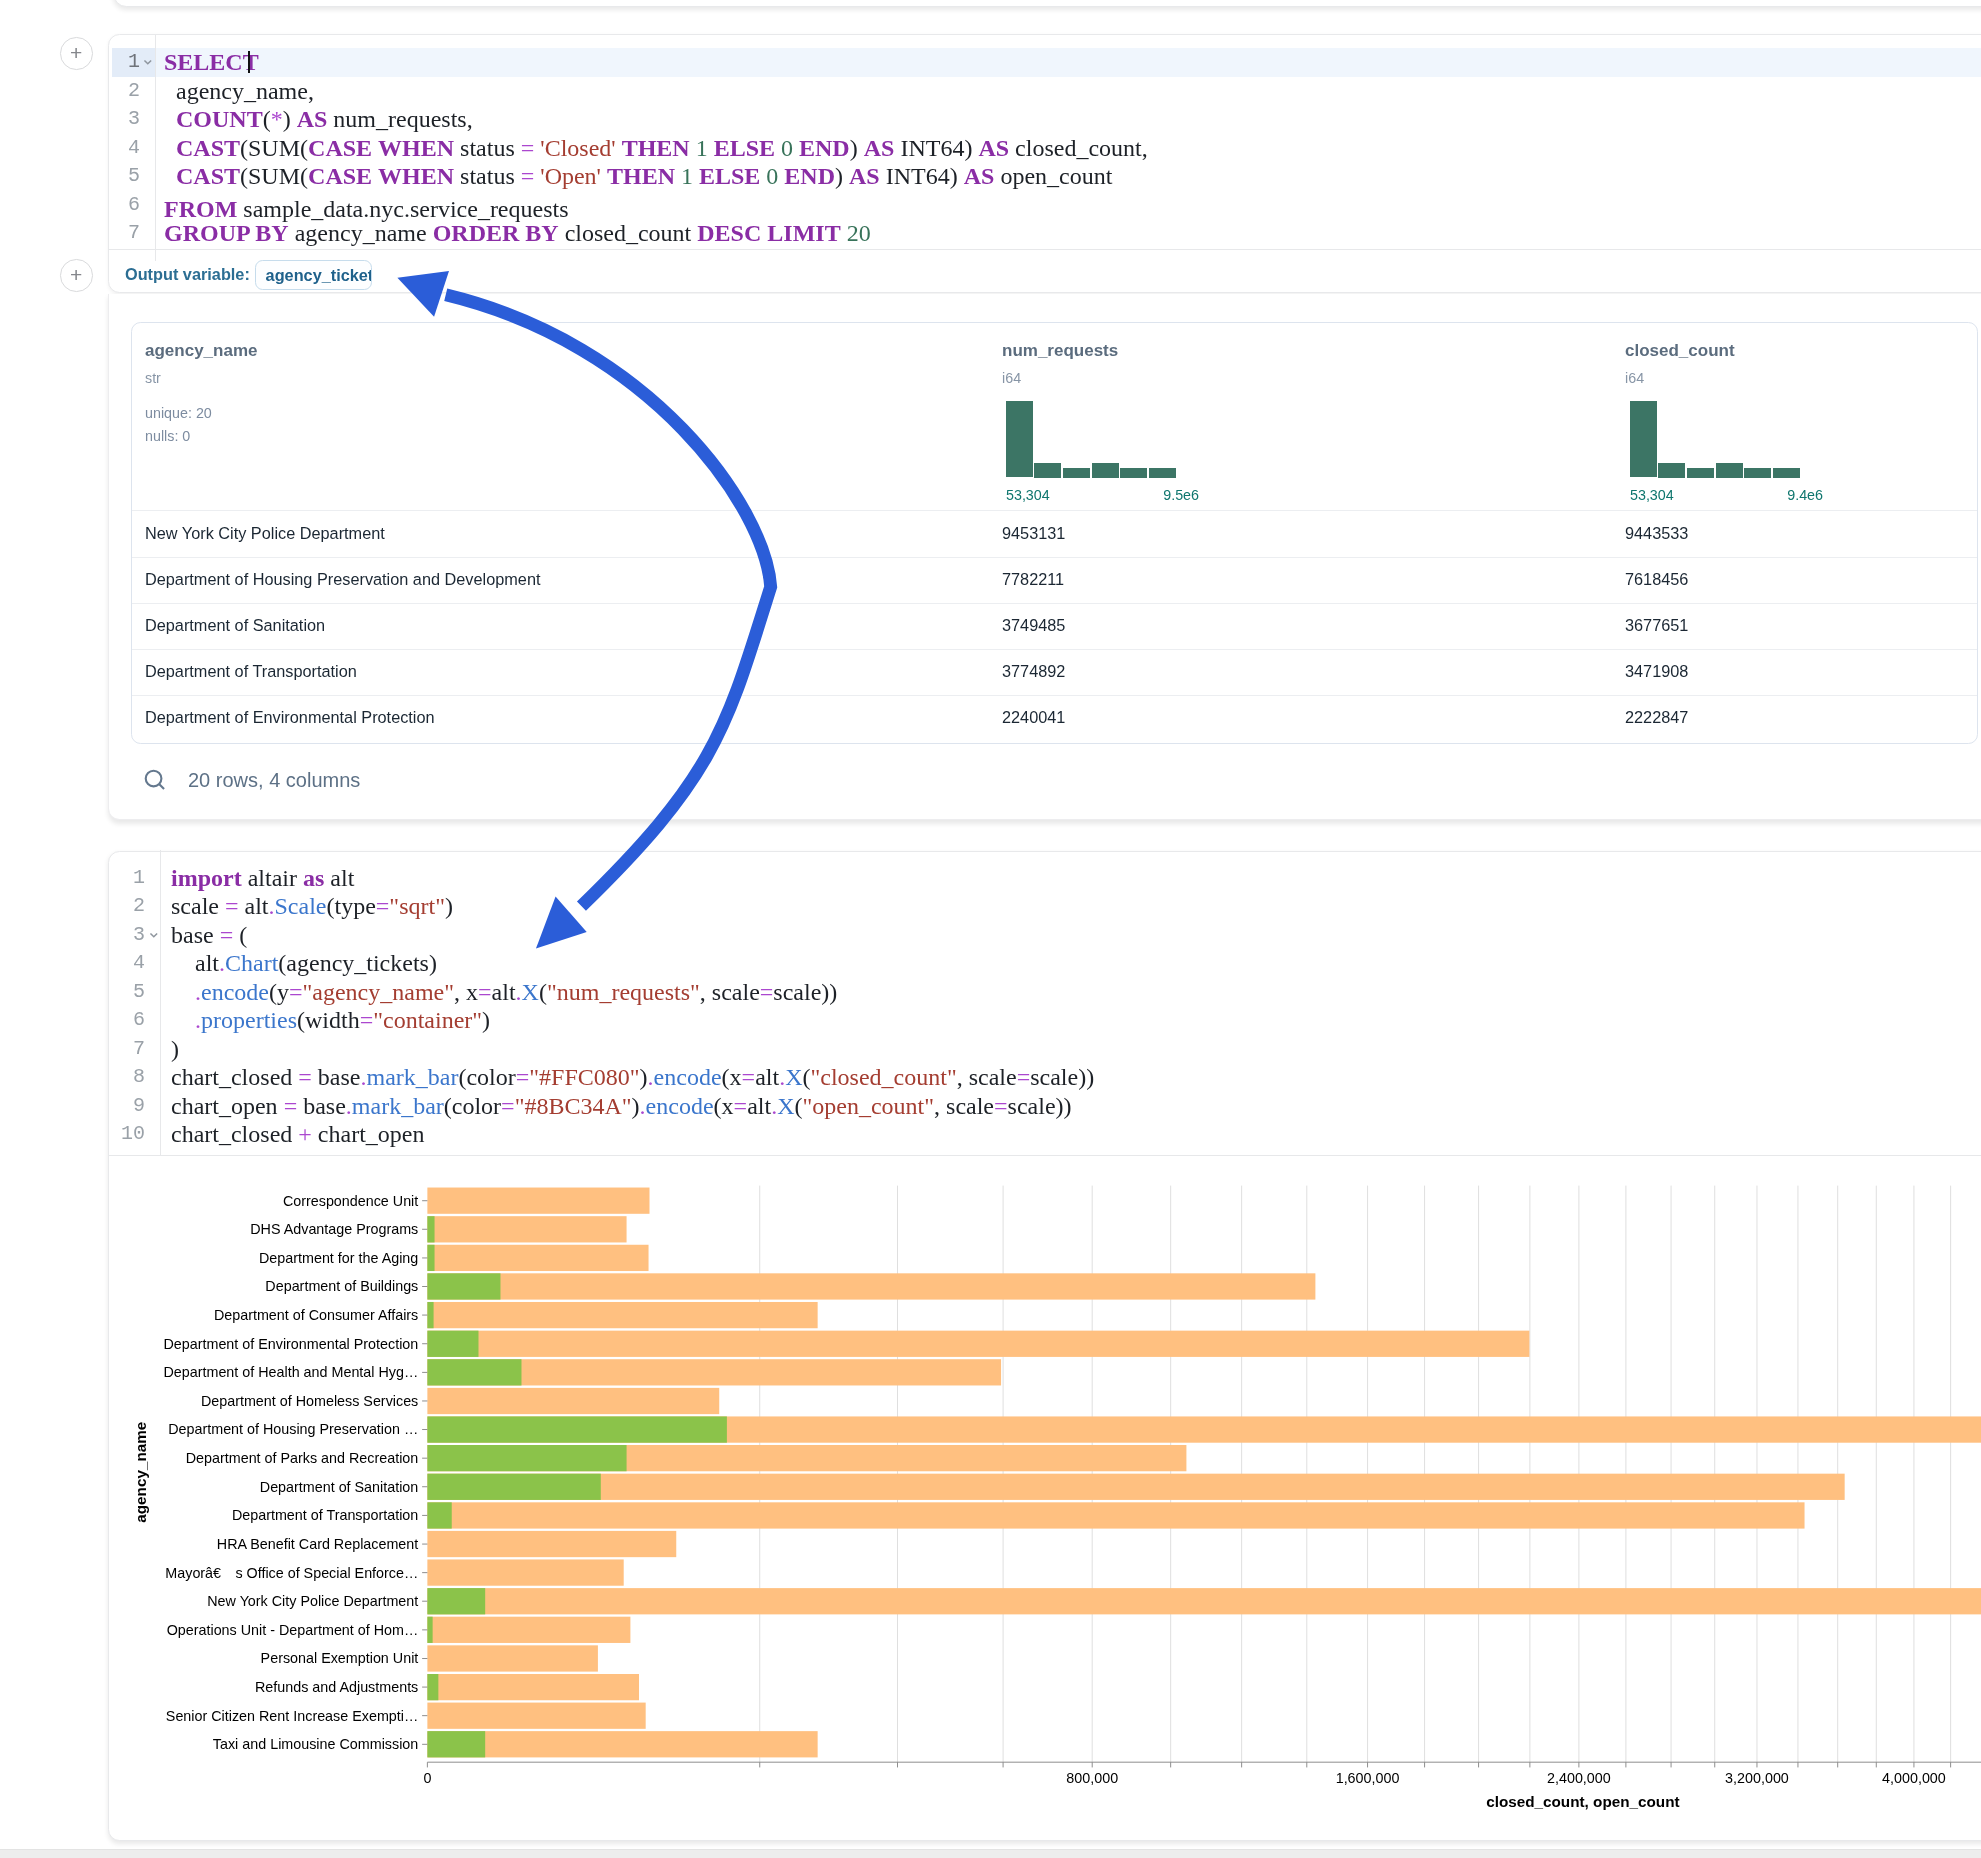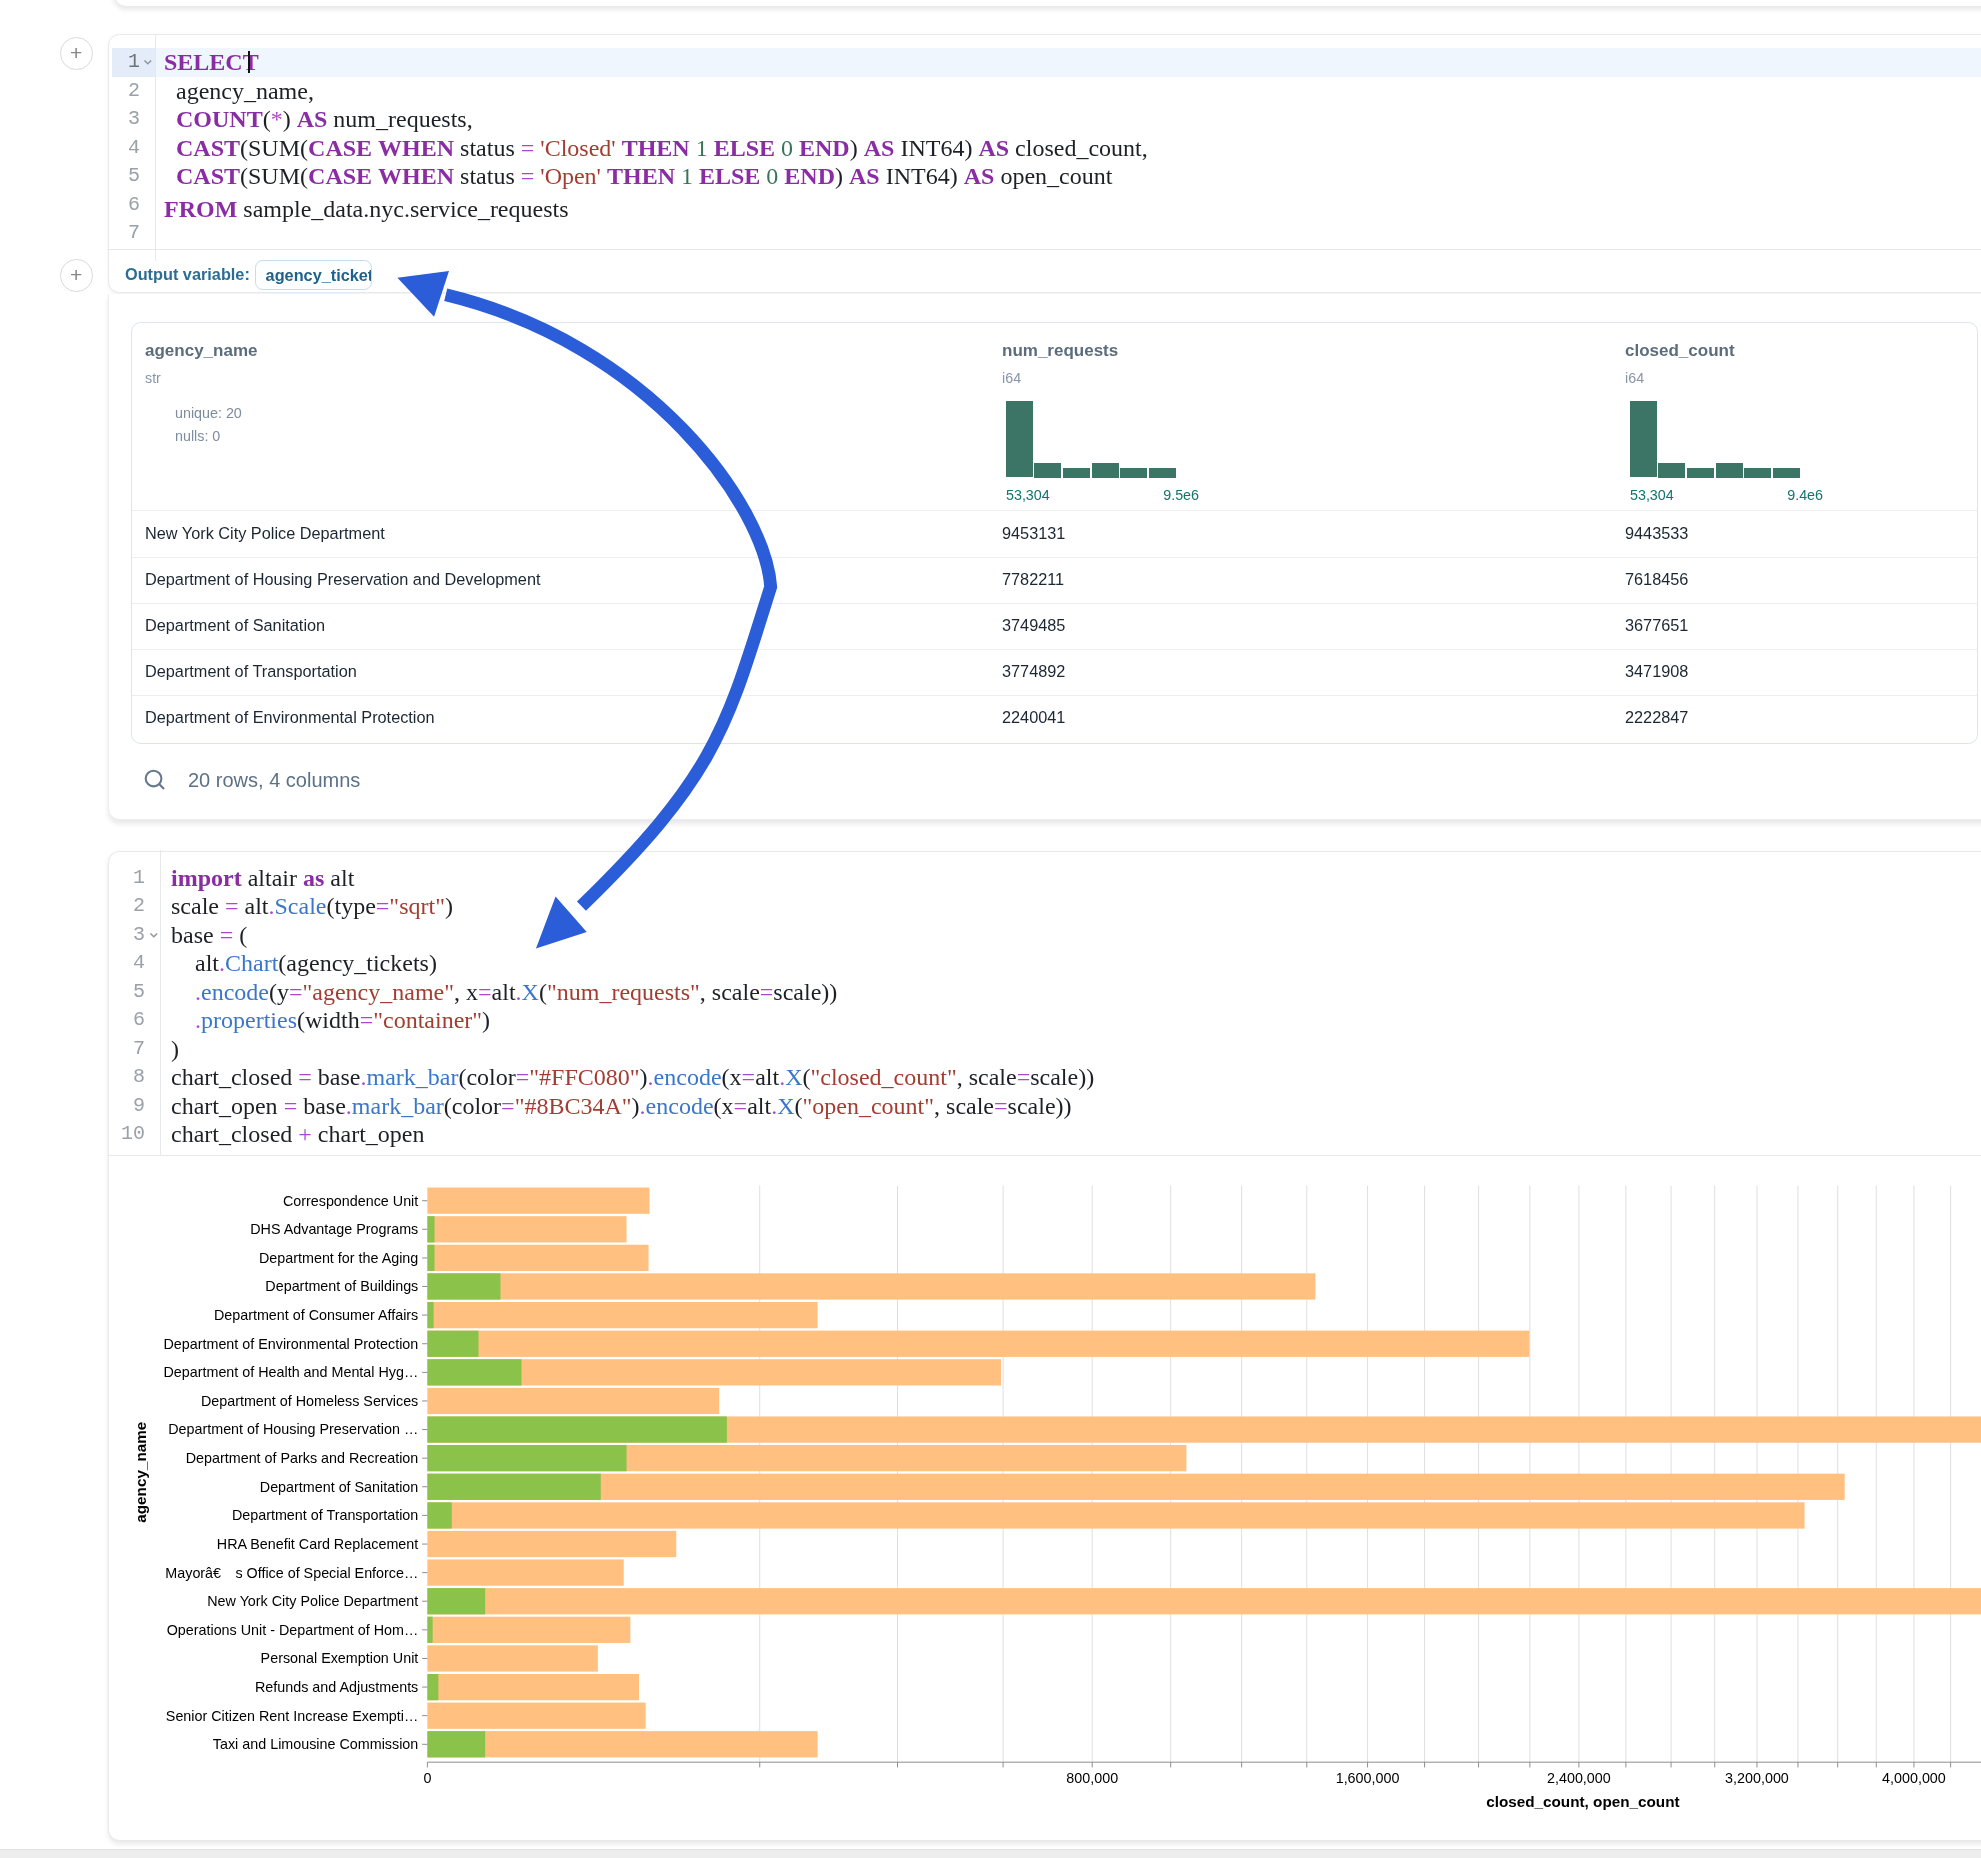--- a/index.html
+++ b/index.html
@@ -7,21 +7,21 @@
 .code { position:absolute; font-family:Liberation Serif, serif; font-size:24px; line-height:28.5px; white-space:pre; color:#1d2127; }
 .code .kw { color:#8a2da5; font-weight:bold; }
 .code .fn { color:#3b76cc; }
 .code .op { color:#ab47cf; }
 .code .st { color:#a43d31; }
 .code .nu { color:#38735a; }
 .lnum { position:absolute; font-family:"Liberation Mono", monospace; font-size:20px; line-height:28.5px; text-align:right; }
 .box { position:absolute; background:#fff; border:1px solid #e8e9eb; }
 .hdr { position:absolute; font-size:17px; font-weight:bold; color:#5b6c7e; }
 .typ { position:absolute; font-size:14.3px; color:#8795a6; }
-.sta { position:absolute; font-size:14.3px; color:#7d8ca0; line-height:23px;margin-left:30px; }
+.sta { position:absolute; font-size:14.3px; color:#7d8ca0; line-height:23px; }
 .hlb { position:absolute; font-size:14.3px; color:#0f766e; }
 .cell { position:absolute; font-size:16.3px; color:#1b2733; }
 .sep { position:absolute; height:1px; background:#eceef1; }
 </style></head>
 <body>
 <div id="page">
 <div class="box" style="left:113px;top:-29px;width:1888px;height:36px;border-radius:0 0 0 13.4px;box-shadow:0 2.9px 4.8px rgba(0,0,0,0.09)"></div>
 <div style="position:absolute;left:0;top:1849px;width:1982px;height:9.6px;background:#ededed;border-top:1px solid #e3e3e3"></div>
 <div style="position:absolute;left:60px;top:37px;width:32.5px;height:32.5px;border:1.4px solid #d9dadc;border-radius:50%;background:#fff;color:#85878c;font-size:21px;line-height:30px;text-align:center">+</div>
 <div style="position:absolute;left:60px;top:259px;width:32.5px;height:32.5px;border:1.4px solid #d9dadc;border-radius:50%;background:#fff;color:#85878c;font-size:21px;line-height:30px;text-align:center">+</div>
@@ -38,20 +38,21 @@
 <div style="position:absolute;left:155px;top:35px;width:1px;height:226px;background:#e7e8ea"></div>
 <svg style="position:absolute;left:143px;top:59px" width="9.6" height="6.7" viewBox="0 0 10 7">
       <path d="M1.5 1.5 L5 5 L8.5 1.5" stroke="#8f969e" stroke-width="1.6" fill="none"></path>
     </svg>
 <div class="code" style="left:164px;top:48px"><span class="kw">SELECT</span></div>
 <div class="code" style="left:164px;top:77px">  agency_name,</div>
 <div class="code" style="left:164px;top:105px">  <span class="kw">COUNT</span>(<span class="op">*</span>) <span class="kw">AS</span> num_requests,</div>
 <div class="code" style="left:164px;top:134px">  <span class="kw">CAST</span>(SUM(<span class="kw">CASE</span> <span class="kw">WHEN</span> status <span class="op">=</span> <span class="st">'Closed'</span> <span class="kw">THEN</span> <span class="nu">1</span> <span class="kw">ELSE</span> <span class="nu">0</span> <span class="kw">END</span>) <span class="kw">AS</span> INT64) <span class="kw">AS</span> closed_count,</div>
 <div class="code" style="left:164px;top:162px">  <span class="kw">CAST</span>(SUM(<span class="kw">CASE</span> <span class="kw">WHEN</span> status <span class="op">=</span> <span class="st">'Open'</span> <span class="kw">THEN</span> <span class="nu">1</span> <span class="kw">ELSE</span> <span class="nu">0</span> <span class="kw">END</span>) <span class="kw">AS</span> INT64) <span class="kw">AS</span> open_count</div>
 <div class="code" style="left:164px;top:195px"><span class="kw">FROM</span> sample_data.nyc.service_requests</div>
+<div class="code" style="left:164px;top:219px"><span class="kw">GROUP BY</span> agency_name <span class="kw">ORDER BY</span> closed_count <span class="kw">DESC</span> <span class="kw">LIMIT</span> <span class="nu">20</span></div>
 <div style="position:absolute;left:248px;top:51px;width:1.7px;height:22px;background:#111"></div>
 <div style="position:absolute;left:108px;top:249px;width:1874px;height:1px;background:#e7e8ea"></div>
 <div style="position:absolute;left:125px;top:265px;font-size:16.3px;font-weight:bold;color:#2c6e93">Output variable:</div>
 <div style="position:absolute;left:255px;top:260px;width:117px;height:30px;border:1px solid #c6dcec;border-radius:7.6px;background:#fdfeff;overflow:hidden;font-size:16.3px;font-weight:bold;color:#1f618b;line-height:28px;padding-left:9.6px;white-space:nowrap">agency_tickets</div>
 <div class="box" style="left:108px;top:294px;width:1893px;height:526px;border-top:none;border-radius:0 0 0 11.5px;border-color:#ededef;box-shadow:0 3.8px 5.7px rgba(0,0,0,0.09)"></div>
 <div class="box" style="left:131px;top:322px;width:1847px;height:422px;border-radius:9.6px;border-color:#dde4ee"></div>
 <div class="hdr" style="left:145px;top:341px">agency_name</div>
 <div class="typ" style="left:145px;top:370px">str</div>
 <div class="sta" style="left:145px;top:402px">unique: 20<br>nulls: 0</div>
 <div class="hdr" style="left:1002px;top:341px">num_requests</div>

